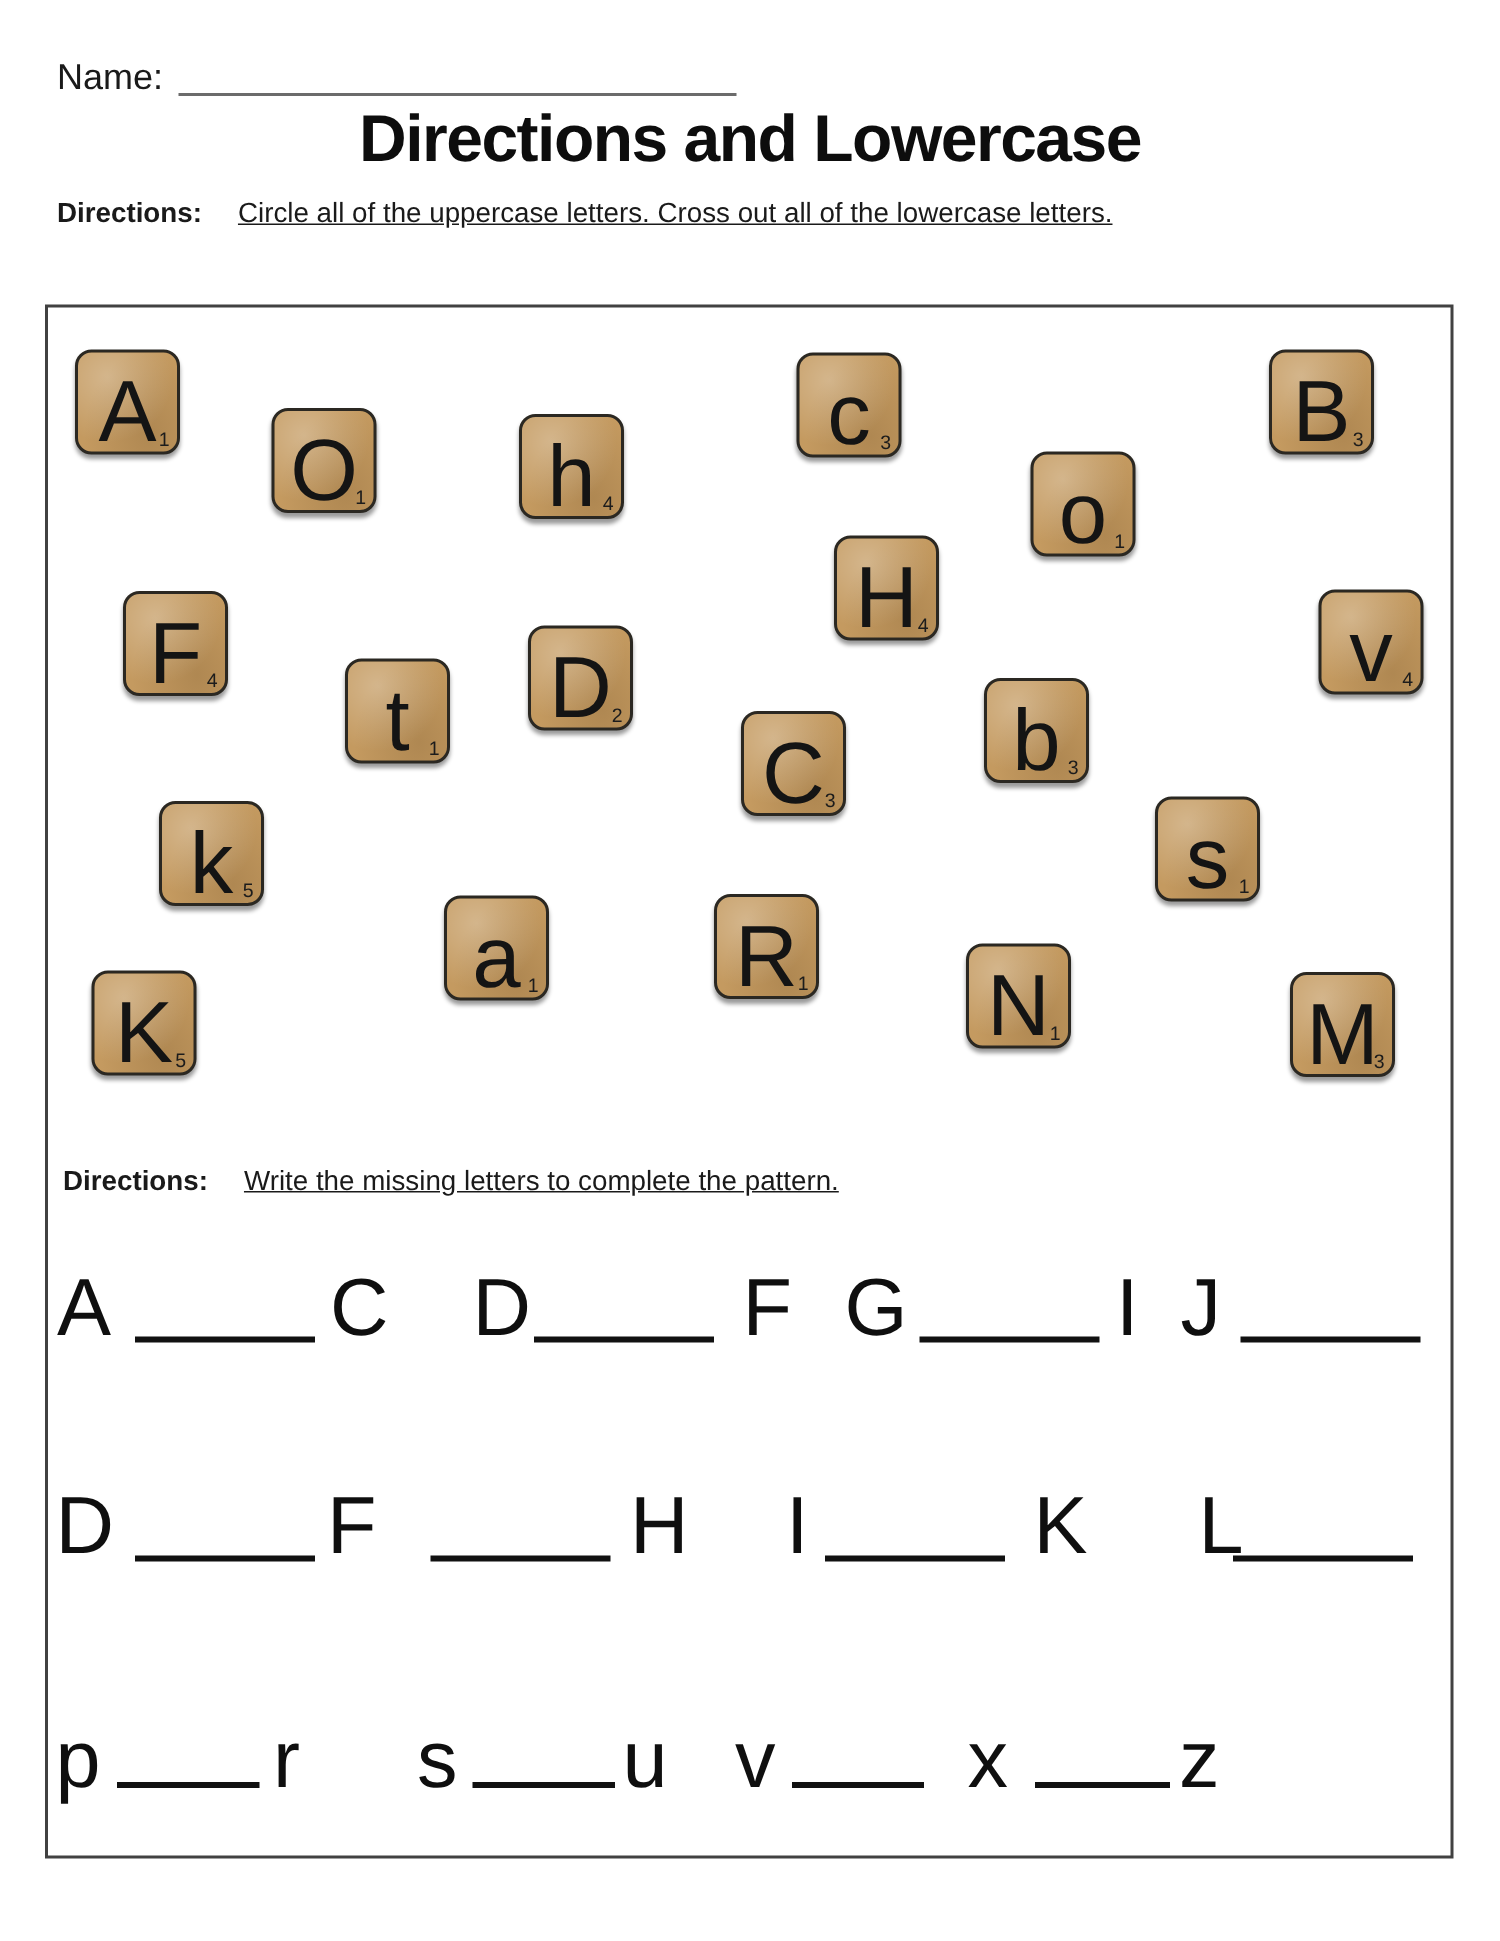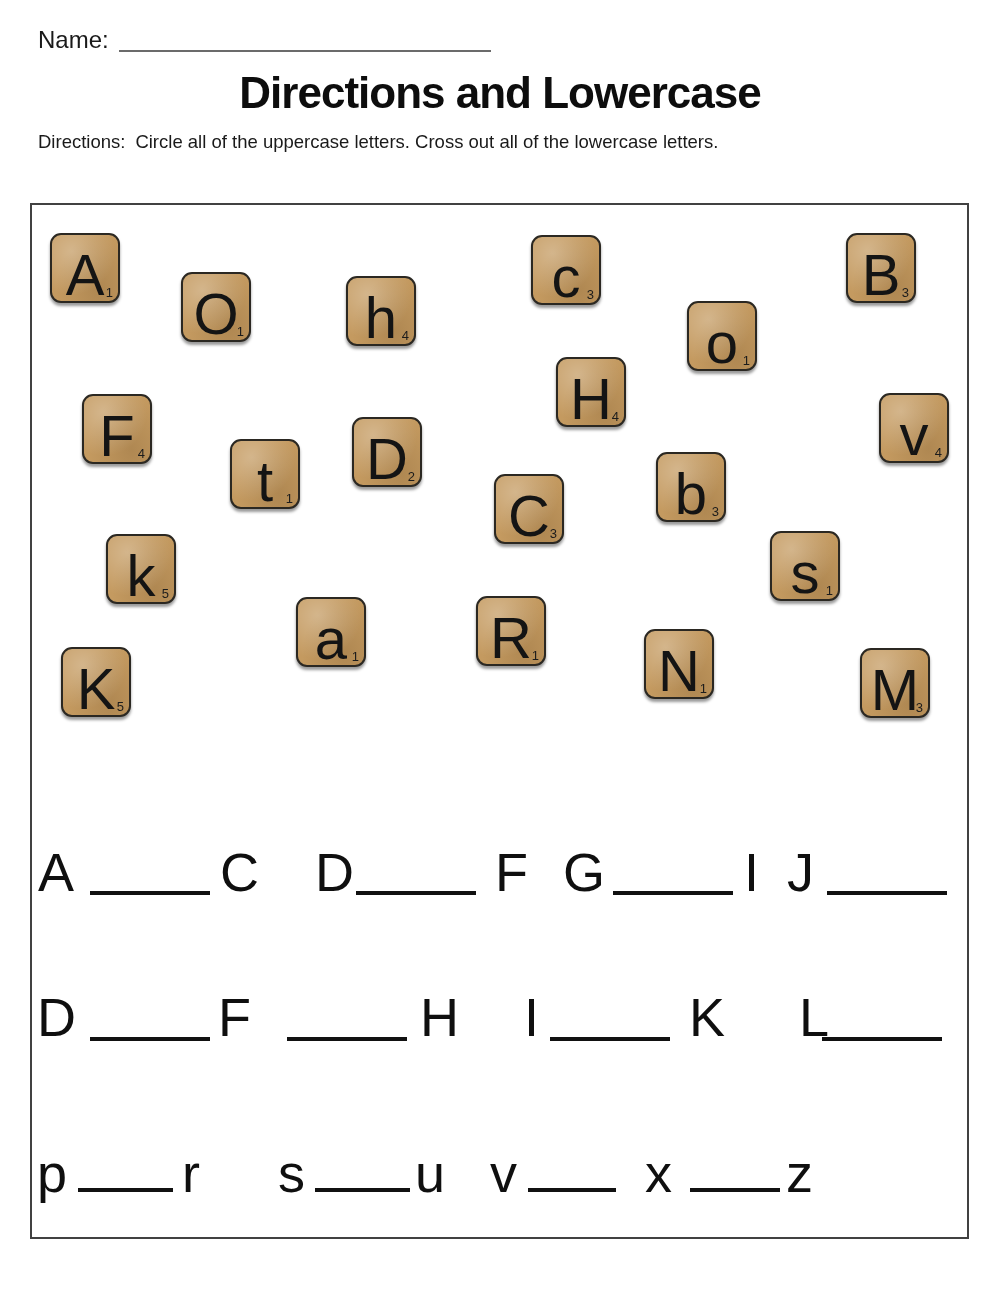--- a/index.html
+++ b/index.html
@@ -3,28 +3,28 @@
 <meta charset="utf-8">
 <style>
   html,body{margin:0;padding:0;background:#ffffff;}
   .sheet{
     position:relative;width:1000px;height:1294px;margin:0 auto;
     background:#ffffff;overflow:hidden;
     font-family:"Liberation Sans",sans-serif;color:#111;
   }
   
   .name-row{position:absolute;left:38px;top:28px;display:flex;align-items:flex-end;}
-  .name-label{font-size:24px;color:#1a1a1a;line-height:1;}
+  .name-label{font-size:24px;color:#1a1a1a;line-height:1;margin-top:12px;}
   .name-line{display:inline-block;width:372px;height:22px;margin-left:10px;
     border-bottom:2px solid #6b6b6b;}
   .title{position:absolute;left:0;top:68px;width:100%;margin:0;text-align:center;
     font-size:44px;font-weight:bold;letter-spacing:-1px;color:#0d0d0d;}
   .directions{position:absolute;margin:0;font-size:18.5px;color:#1a1a1a;white-space:nowrap;}
-  .directions .dir-label{font-weight:normal;text-align:center;}
-  .directions .dir-text{margin-left:10px;}
+  .directions .dir-label{font-weight:bold;text-align:center;}
+  .directions .dir-text{margin-left:24px;text-decoration:underline;}
   #directions1{left:38px;top:131px;}
   #directions2{left:42px;top:776px;}
   
   .box{position:absolute;left:30px;top:203px;width:935px;height:1032px;
     border:2px solid #414141;background:#ffffff;}
   
   .tile{
     position:absolute;width:70px;height:70px;box-sizing:border-box;
     border:2px solid #2b2822;border-radius:11px;
     background:
@@ -143,20 +143,23 @@
       <div class="tile" style="left: 61px; top: 647px;">
         <span class="glyph">K</span>
         <span class="pts">5</span>
       </div>
       <div class="tile" style="left: 860px; top: 648px;">
         <span class="glyph">M</span>
         <span class="pts">3</span>
       </div>
     </div>
 
+  <p class="directions" id="directions2">
+    <span class="dir-label">Directions:</span><span class="dir-text">Write the missing letters to complete the pattern.</span>
+  </p>
 
   <div id="pattern-rows">
       <span class="pletter" style="left: 38px; top: 845px;">A</span>
       <div class="pblank" style="left: 90px; top: 891px; width: 120px;"></div>
       <span class="pletter" style="left: 220px; top: 845px;">C</span>
       <span class="pletter" style="left: 315px; top: 845px;">D</span>
       <div class="pblank" style="left: 356px; top: 891px; width: 120px;"></div>
       <span class="pletter" style="left: 495px; top: 845px;">F</span>
       <span class="pletter" style="left: 563px; top: 845px;">G</span>
       <div class="pblank" style="left: 613px; top: 891px; width: 120px;"></div>

